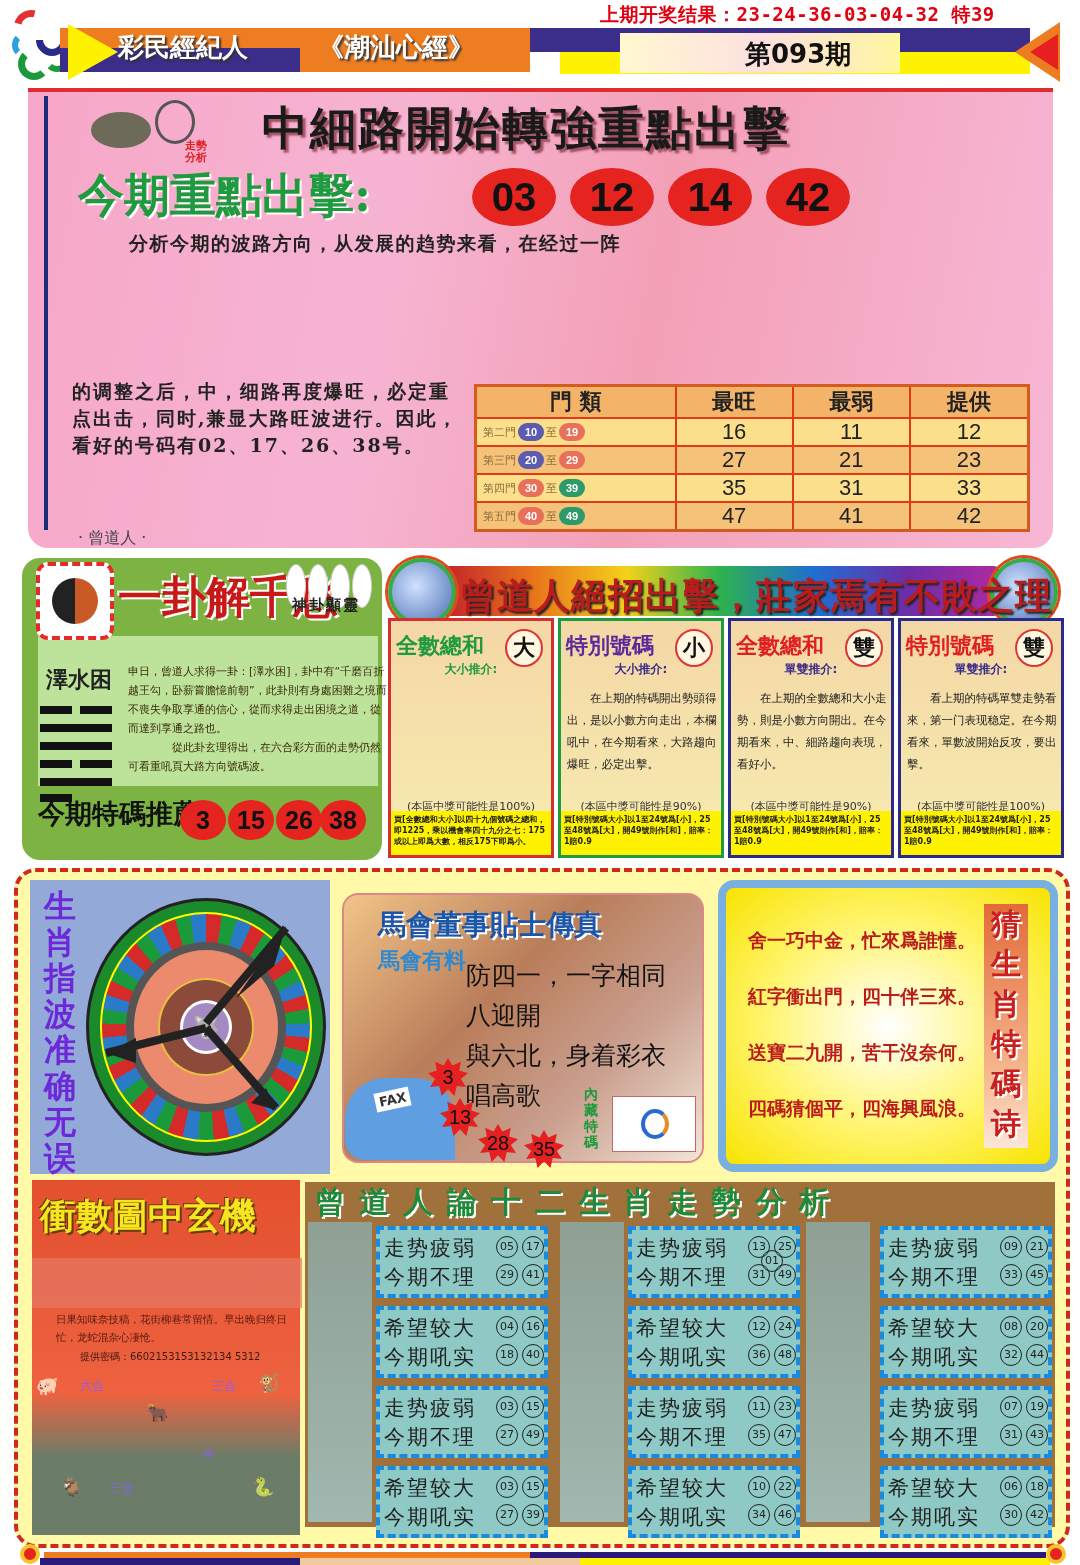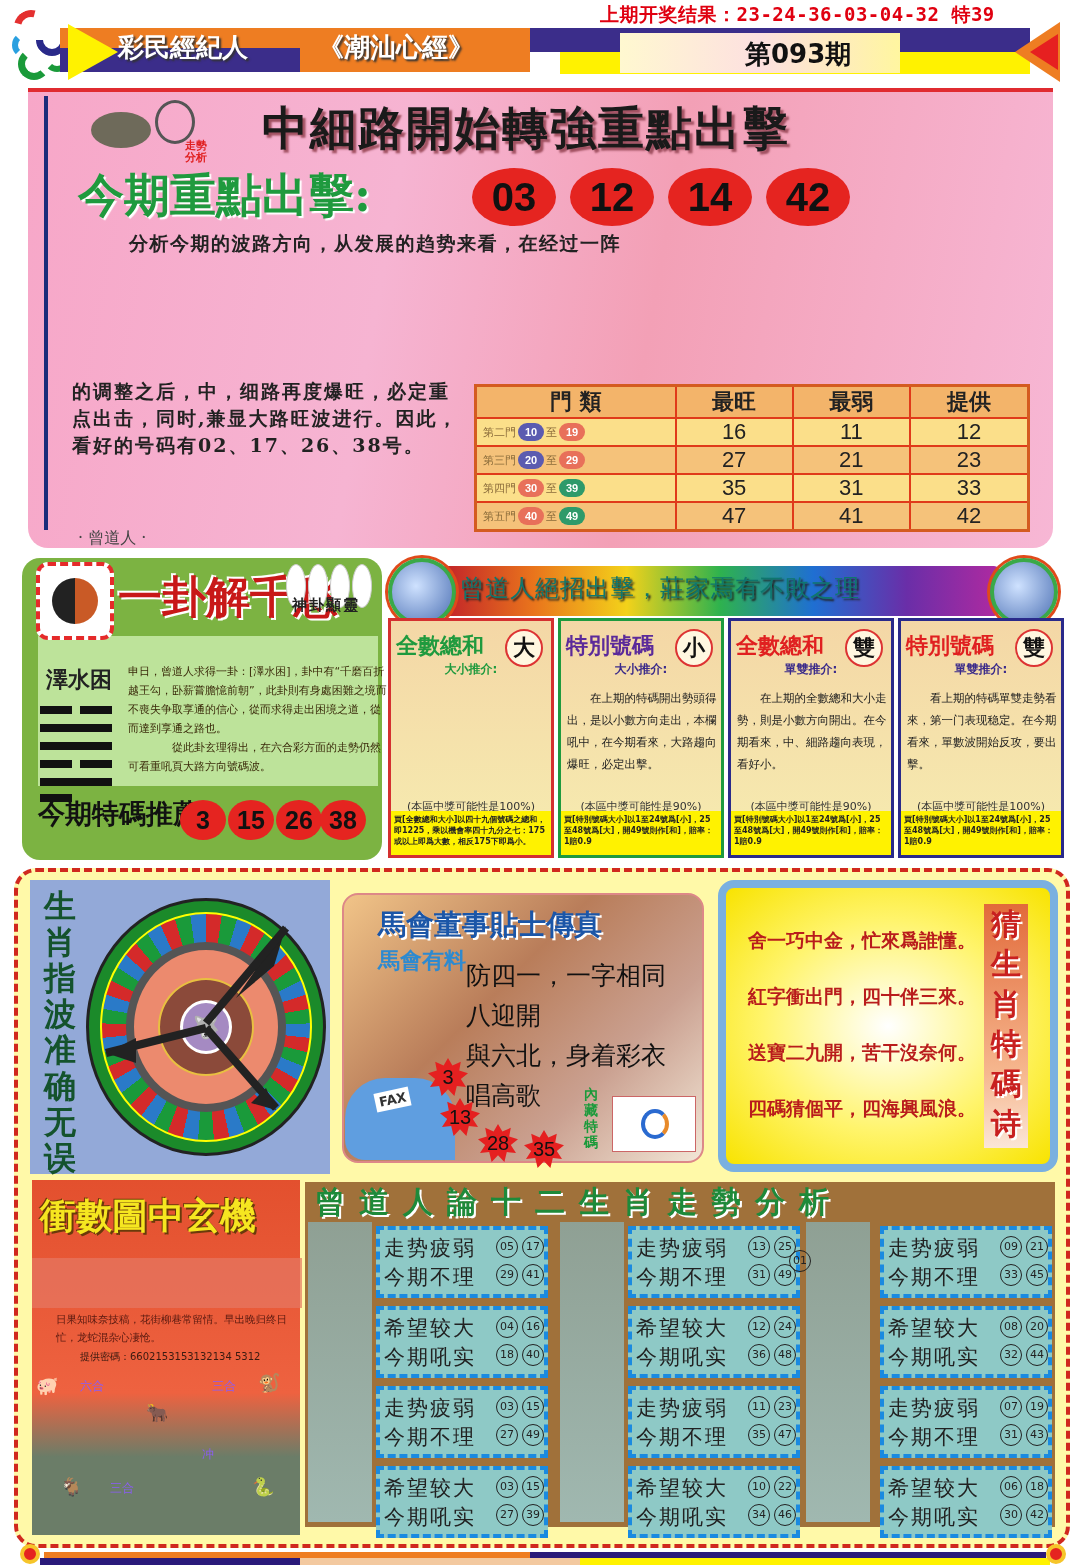--- a/index.html
+++ b/index.html
@@ -47,33 +47,33 @@
 #gua-eggs{left:286px;top:564px;width:92px;height:54px}
 .egg{position:absolute;width:20px;height:44px;background:#fff;border-radius:50%;border:1px solid #ccc}
 #gua-sub{left:292px;top:596px;font-size:15px;font-weight:bold;color:#222;font-family:"DejaVu Serif",serif;letter-spacing:2px}
 #gua-name{left:46px;top:665px;font-size:22px;font-weight:bold;color:#222;font-family:"DejaVu Serif",serif}
 .yao{position:absolute;height:8px;background:#111}
 #gua-text{left:128px;top:662px;width:260px;font-size:11px;line-height:19px;color:#3a2a0a}
 #tema-label{left:38px;top:796px;font-size:27px;font-weight:bold;color:#111;font-family:"DejaVu Serif",serif}
 .oval-red{position:absolute;width:46px;height:40px;border-radius:50%;background:#e52420;color:#111;font-size:25px;font-weight:bold;text-align:center;line-height:40px;font-family:"Liberation Sans",sans-serif}
 
 #rainbow{left:440px;top:566px;width:560px;height:50px;background:linear-gradient(90deg,#c0202a,#e9741c,#f3d21a,#2eb24e,#1f6fd2,#6a2ea8,#b02aa0);border-radius:6px}
-#rainbow-text{left:460px;top:572px;font-size:24px;font-weight:normal;color:#0f766e;font-family:"DejaVu Serif",serif;text-shadow:2px 2px 2px #222;letter-spacing:1px}
+#rainbow-text{left:460px;top:572px;font-size:36px;font-weight:bold;color:#b91c1c;font-family:"DejaVu Serif",serif;text-shadow:2px 2px 2px #222;letter-spacing:1px}
 .globe{position:absolute;width:68px;height:68px;border-radius:50%;background:radial-gradient(circle at 40% 40%,#cfe2ff,#4b6fb3);border:4px solid #3aa948;box-shadow:0 0 0 3px #e04a1a}
 .card{position:absolute;top:618px;width:166px;height:240px;background:linear-gradient(180deg,#f4d7a6,#f6ecb0);border:3px solid}
 .card-title{position:absolute;left:5px;top:10px;font-size:22px;font-weight:bold;font-family:"DejaVu Sans",sans-serif}
 .card-badge{position:absolute;right:8px;top:8px;width:38px;height:38px;border-radius:50%;border:2px solid #d33;background:#fff7e0;font-size:22px;font-weight:bold;text-align:center;line-height:34px;color:#111}
 .card-sub{position:absolute;left:0;width:100%;top:40px;text-align:center;font-size:12px;font-weight:bold}
 .card-body{position:absolute;left:6px;top:66px;width:152px;font-size:11.5px;line-height:22px;color:#222;text-indent:2em}
 .card-prob{position:absolute;left:0;width:100%;top:178px;text-align:center;font-size:11px;color:#333}
 .card-foot{position:absolute;left:0;bottom:0;width:100%;height:44px;background:#fff200;font-size:8px;line-height:11px;padding:3px;color:#222;font-weight:bold}
 
 #bottom-frame{left:14px;top:868px;width:1056px;height:680px;background:#fff9a8;border:4px dashed #d0281e;border-radius:22px}
 #roulette-panel{left:30px;top:880px;width:300px;height:294px;background:#93a9d8}
-#rl-label{left:40px;top:888px;width:40px;font-size:32px;font-weight:bold;color:#14532d;line-height:36px;text-align:center}
+#rl-label{left:40px;top:888px;width:40px;font-size:32px;font-weight:bold;color:#6d28d9;line-height:36px;text-align:center}
 #wheel{left:86px;top:898px;width:240px;height:258px;border-radius:50%;background:#1b8a2a;border:3px solid #222}
 #wheel-ring{left:100px;top:912px;width:212px;height:230px;border-radius:50%;background:conic-gradient(#d42a2a 0 8deg,#1a9a3a 8deg 16deg,#2a7ac8 16deg 24deg,#d42a2a 24deg 32deg,#1a9a3a 32deg 40deg,#2a7ac8 40deg 48deg,#d42a2a 48deg 56deg,#1a9a3a 56deg 64deg,#2a7ac8 64deg 72deg,#d42a2a 72deg 80deg,#1a9a3a 80deg 88deg,#2a7ac8 88deg 96deg,#d42a2a 96deg 104deg,#1a9a3a 104deg 112deg,#2a7ac8 112deg 120deg,#d42a2a 120deg 128deg,#1a9a3a 128deg 136deg,#2a7ac8 136deg 144deg,#d42a2a 144deg 152deg,#1a9a3a 152deg 160deg,#2a7ac8 160deg 168deg,#d42a2a 168deg 176deg,#1a9a3a 176deg 184deg,#2a7ac8 184deg 192deg,#d42a2a 192deg 200deg,#1a9a3a 200deg 208deg,#2a7ac8 208deg 216deg,#d42a2a 216deg 224deg,#1a9a3a 224deg 232deg,#2a7ac8 232deg 240deg,#d42a2a 240deg 248deg,#1a9a3a 248deg 256deg,#2a7ac8 256deg 264deg,#d42a2a 264deg 272deg,#1a9a3a 272deg 280deg,#2a7ac8 280deg 288deg,#d42a2a 288deg 296deg,#1a9a3a 296deg 304deg,#2a7ac8 304deg 312deg,#d42a2a 312deg 320deg,#1a9a3a 320deg 328deg,#2a7ac8 328deg 336deg,#d42a2a 336deg 344deg,#1a9a3a 344deg 352deg,#2a7ac8 352deg 360deg);border:2px solid #ff0}
 #wheel-inner{left:126px;top:942px;width:160px;height:170px;border-radius:50%;background:#ec8a6e;border:8px solid #555}
 #wheel-hub{left:158px;top:978px;width:96px;height:98px;border-radius:50%;background:#8b4a3a;border:2px solid #e8c040}
 #wheel-center{left:180px;top:1000px;width:52px;height:54px;border-radius:50%;background:#a58ac2;border:3px solid #fff;font-size:22px;text-align:center;line-height:50px}
 
 #fax-panel{left:342px;top:893px;width:362px;height:270px;background:linear-gradient(135deg,#f1c488,#b97d5a 40%,#caa090 70%,#f2e6d6);border-radius:16px;border:2px solid #d88}
 #fax-title{left:378px;top:906px;font-size:28px;font-weight:bold;color:#1b56a8;font-family:"DejaVu Sans",sans-serif;text-shadow:2px 2px 0 #fff}
 #fax-sub{left:378px;top:946px;font-size:22px;font-weight:bold;color:#2e8ad0}
 #fax-verse{left:466px;top:956px;width:220px;font-size:25px;color:#111;line-height:40px;font-family:"DejaVu Serif",serif}
@@ -370,21 +370,21 @@
     </div>
     <div class="tbox" style="left: 628px; top: 1226px;">
       <div class="tbox-txt">
         <div>走势疲弱</div>
         <div>今期不理</div>
       </div>
       <div class="tnum" style="left: 116px; top: 6px;">13</div>
       <div class="tnum" style="left: 142px; top: 6px;">25</div>
       <div class="tnum" style="left: 116px; top: 34px;">31</div>
       <div class="tnum" style="left: 142px; top: 34px;">49</div>
-      <div class="tnum" style="left: 129px; top: 20px; margin-left: 28px;">01</div>
+      <div class="tnum" style="left: 129px; top: 20px;">01</div>
     </div>
     <div class="tbox" style="left: 628px; top: 1306px;">
       <div class="tbox-txt">
         <div>希望较大</div>
         <div>今期吼实</div>
       </div>
       <div class="tnum" style="left: 116px; top: 6px;">12</div>
       <div class="tnum" style="left: 142px; top: 6px;">24</div>
       <div class="tnum" style="left: 116px; top: 34px;">36</div>
       <div class="tnum" style="left: 142px; top: 34px;">48</div>

